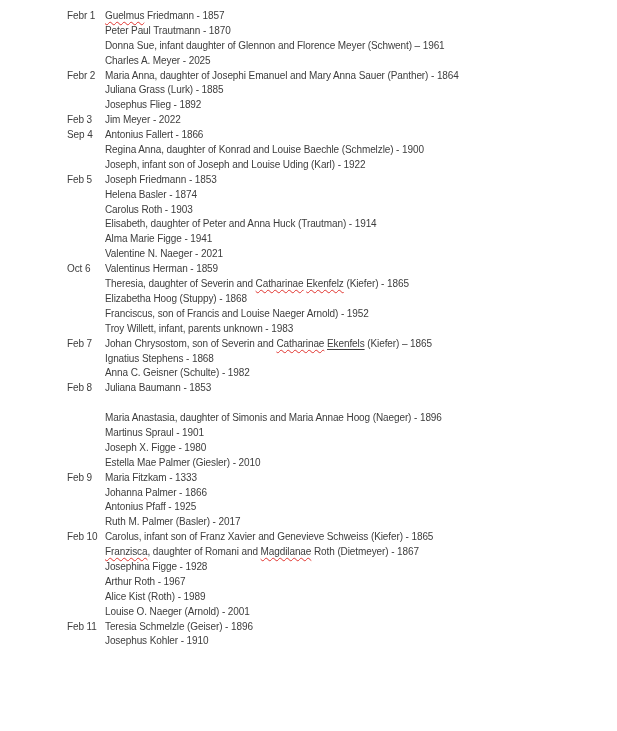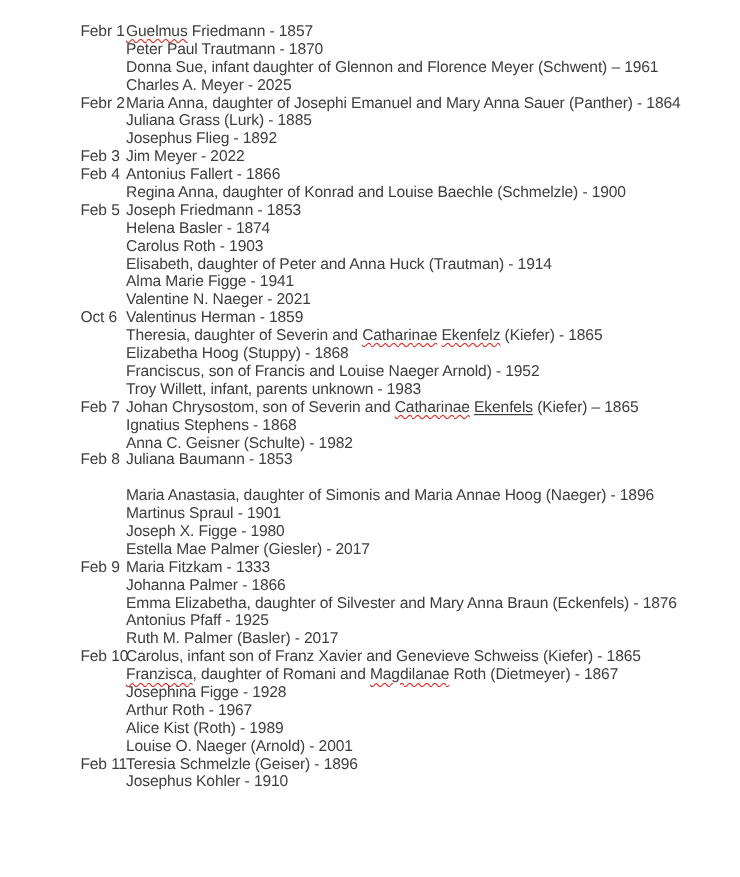--- a/index.html
+++ b/index.html
@@ -6,25 +6,25 @@
     margin: 0;
     padding: 0;
     background: #ffffff;
     width: 617px;
     height: 731px;
     overflow: hidden;
     font-family: "Liberation Sans", sans-serif;
   }
   .doc {
     position: absolute;
-    top: 19px;
+    top: 9px;
     left: 67px;
     width: 540px;
     color: #3d3d3d;
-    font-size: 13px;
+    font-size: 10px;
     letter-spacing: -0.1px;
   }
   .group {
     display: flex;
     align-items: flex-start;
   }
   .date {
     width: 38px;
     flex: 0 0 38px;
     line-height: 14.9px;
@@ -68,24 +68,25 @@
         <div class="line"><span>Josephus Flieg - 1892</span></div>
       </div>
     </div>
     <div class="group">
       <div class="date">Feb 3</div>
       <div class="entries">
         <div class="line"><span>Jim Meyer - 2022</span></div>
       </div>
     </div>
     <div class="group">
-      <div class="date">Feb 4</div>
+      <div class="date">Sep 4</div>
       <div class="entries">
         <div class="line"><span>Antonius Fallert - 1866</span></div>
         <div class="line"><span>Regina Anna, daughter of Konrad and Louise Baechle (Schmelzle) - 1900</span></div>
+        <div class="line"><span>Joseph, infant son of Joseph and Louise Uding (Karl) - 1922</span></div>
       </div>
     </div>
     <div class="group">
       <div class="date">Feb 5</div>
       <div class="entries">
         <div class="line"><span>Joseph Friedmann - 1853</span></div>
         <div class="line"><span>Helena Basler - 1874</span></div>
         <div class="line"><span>Carolus Roth - 1903</span></div>
         <div class="line"><span>Elisabeth, daughter of Peter and Anna Huck (Trautman) - 1914</span></div>
         <div class="line"><span>Alma Marie Figge - 1941</span></div>
@@ -111,29 +112,28 @@
       </div>
     </div>
     <div class="group">
       <div class="date">Feb 8</div>
       <div class="entries">
         <div class="line"><span>Juliana Baumann - 1853</span></div>
         <div class="line">&nbsp;</div>
         <div class="line"><span>Maria Anastasia, daughter of Simonis and Maria Annae Hoog (Naeger) - 1896</span></div>
         <div class="line"><span>Martinus Spraul - 1901</span></div>
         <div class="line"><span>Joseph X. Figge - 1980</span></div>
-        <div class="line"><span>Estella Mae Palmer (Giesler) - 2017</span></div>
+        <div class="line"><span>Estella Mae Palmer (Giesler) - 2010</span></div>
       </div>
     </div>
     <div class="group">
       <div class="date">Feb 9</div>
       <div class="entries">
         <div class="line"><span>Maria Fitzkam - 1333</span></div>
         <div class="line"><span>Johanna Palmer - 1866</span></div>
-        <div class="line"><span>Emma Elizabetha, daughter of Silvester and Mary Anna Braun (Eckenfels) - 1876</span></div>
         <div class="line"><span>Antonius Pfaff - 1925</span></div>
         <div class="line"><span>Ruth M. Palmer (Basler) - 2017</span></div>
       </div>
     </div>
     <div class="group">
       <div class="date">Feb 10</div>
       <div class="entries">
         <div class="line"><span>Carolus, infant son of Franz Xavier and Genevieve Schweiss (Kiefer) - 1865</span></div>
         <div class="line"><span class="sq" style="text-decoration-color: rgb(224, 52, 47); margin-top: 41px;">Franzisca</span><span>, daughter of Romani and </span><span class="sq" style="text-decoration-color: rgb(224, 52, 47);">Magdilanae</span><span> Roth (Dietmeyer) - 1867</span></div>
         <div class="line"><span>Josephina Figge - 1928</span></div>

